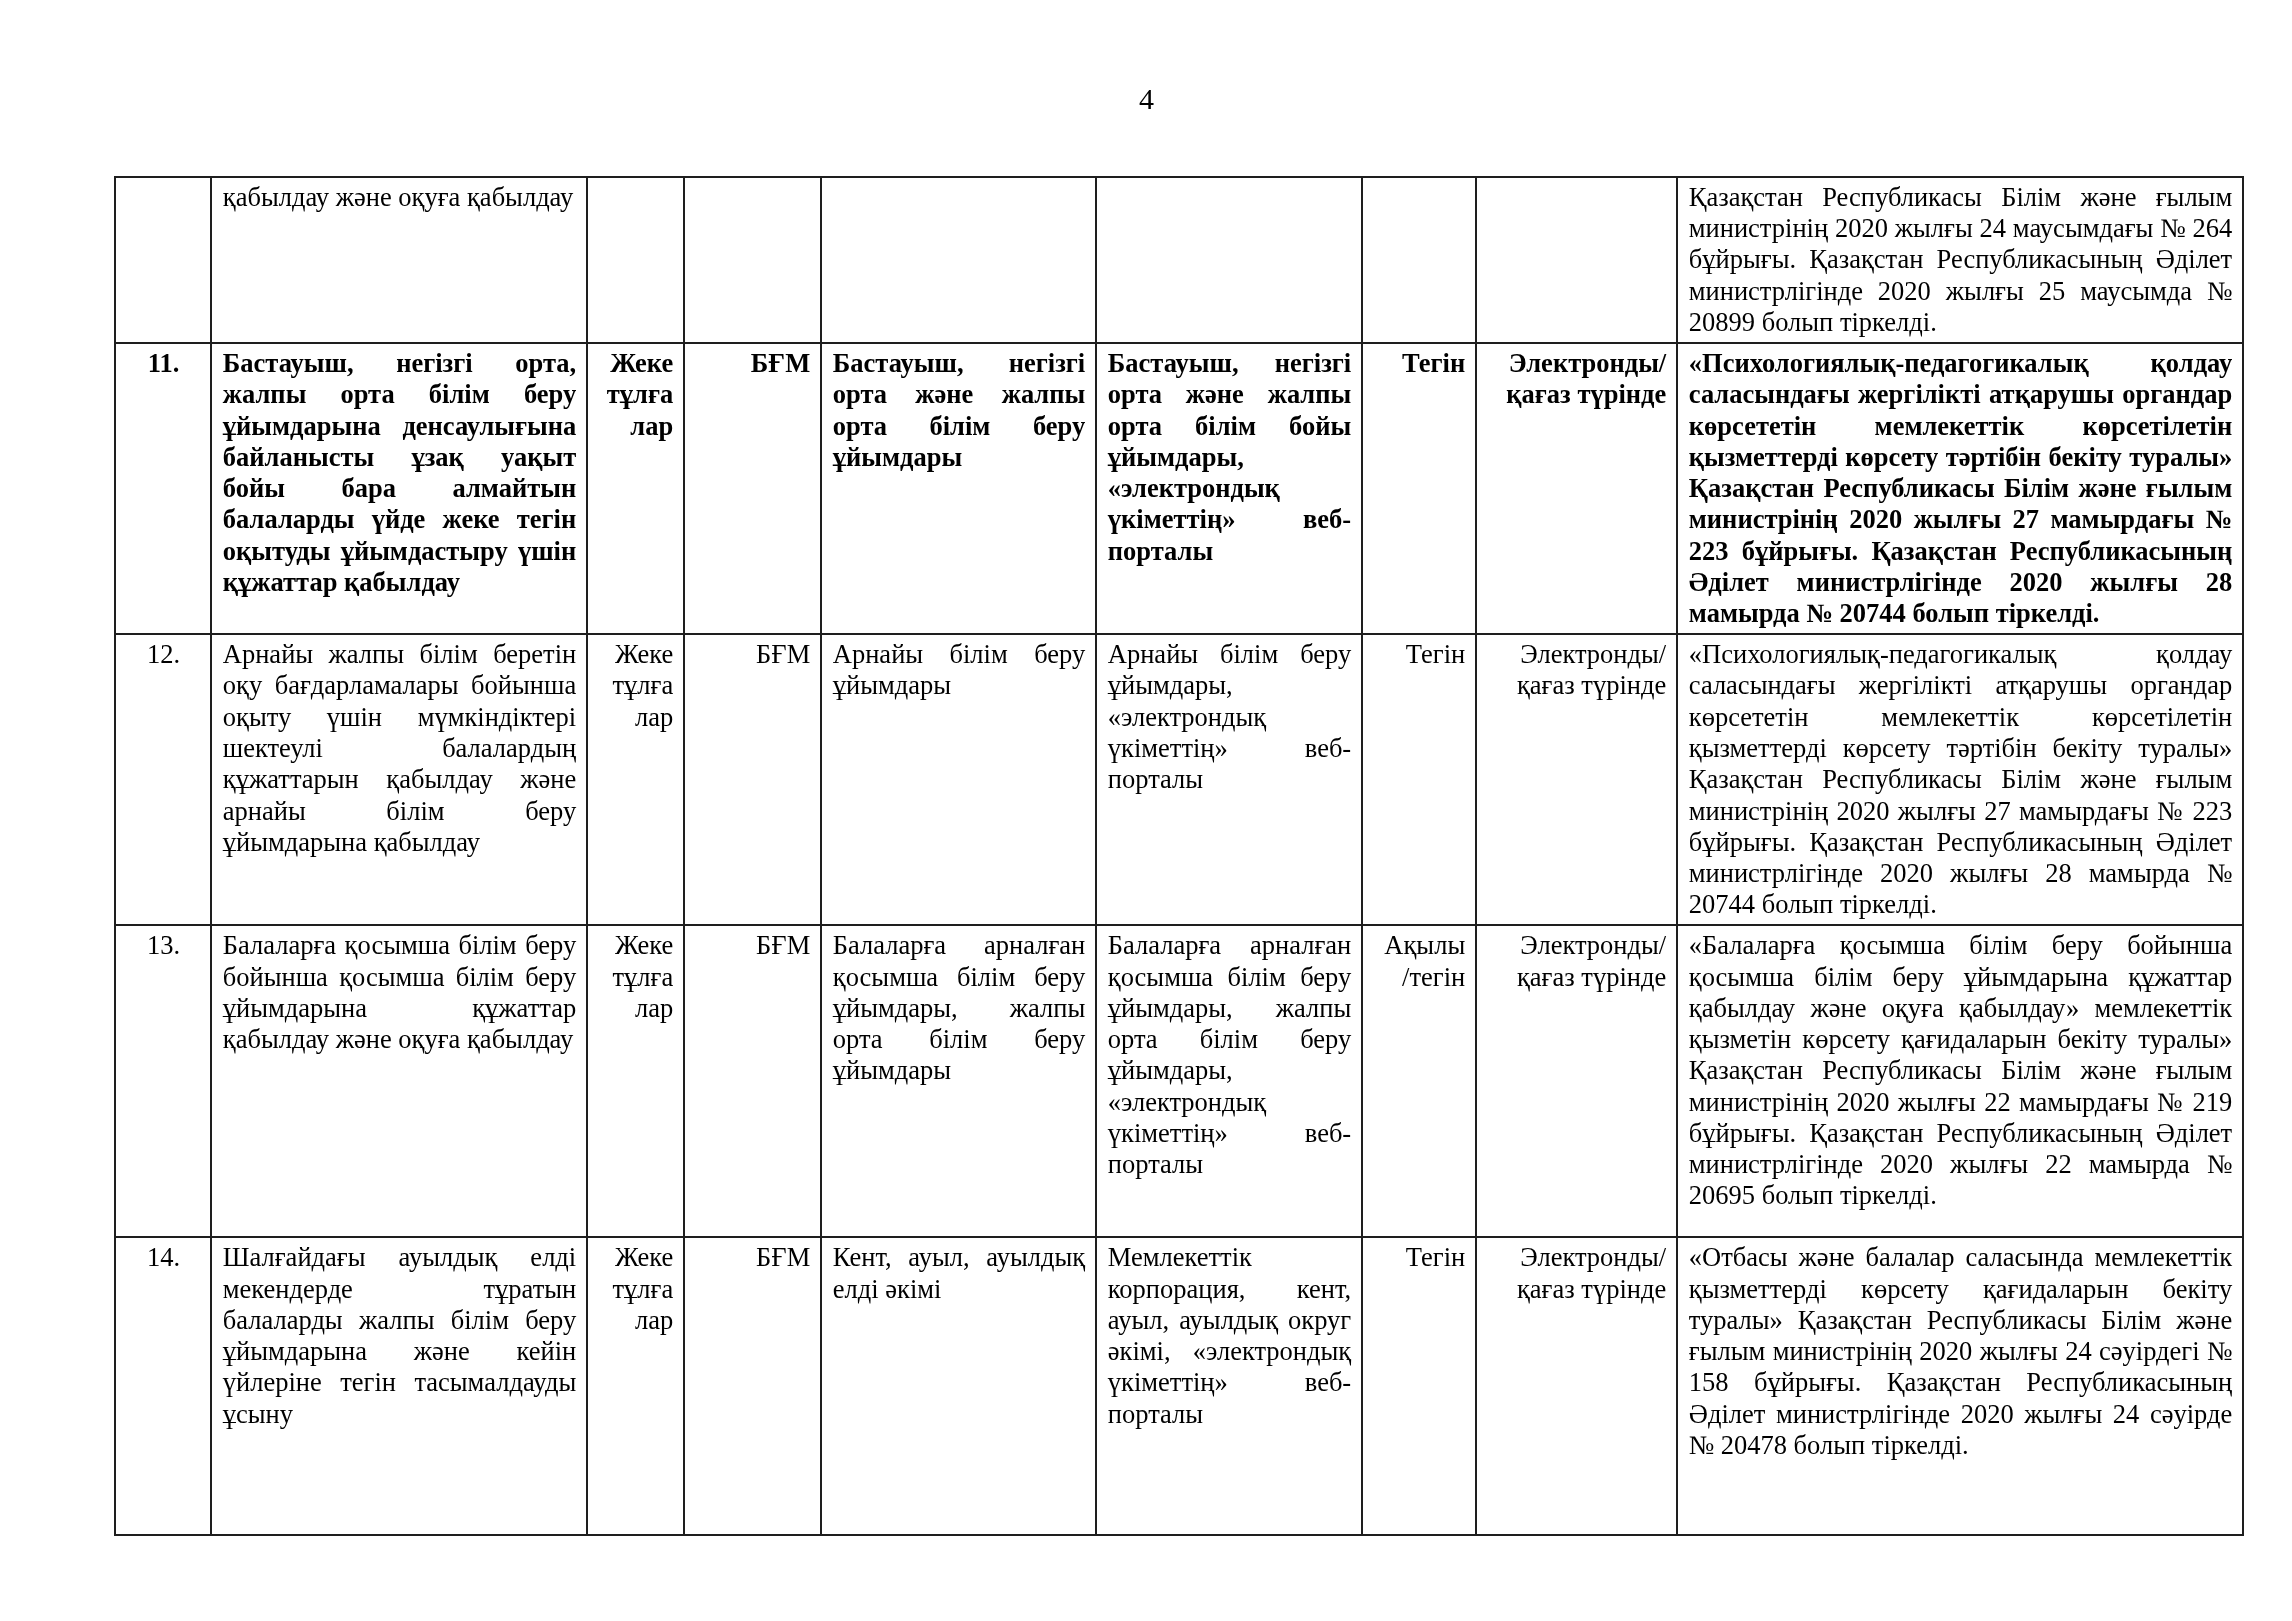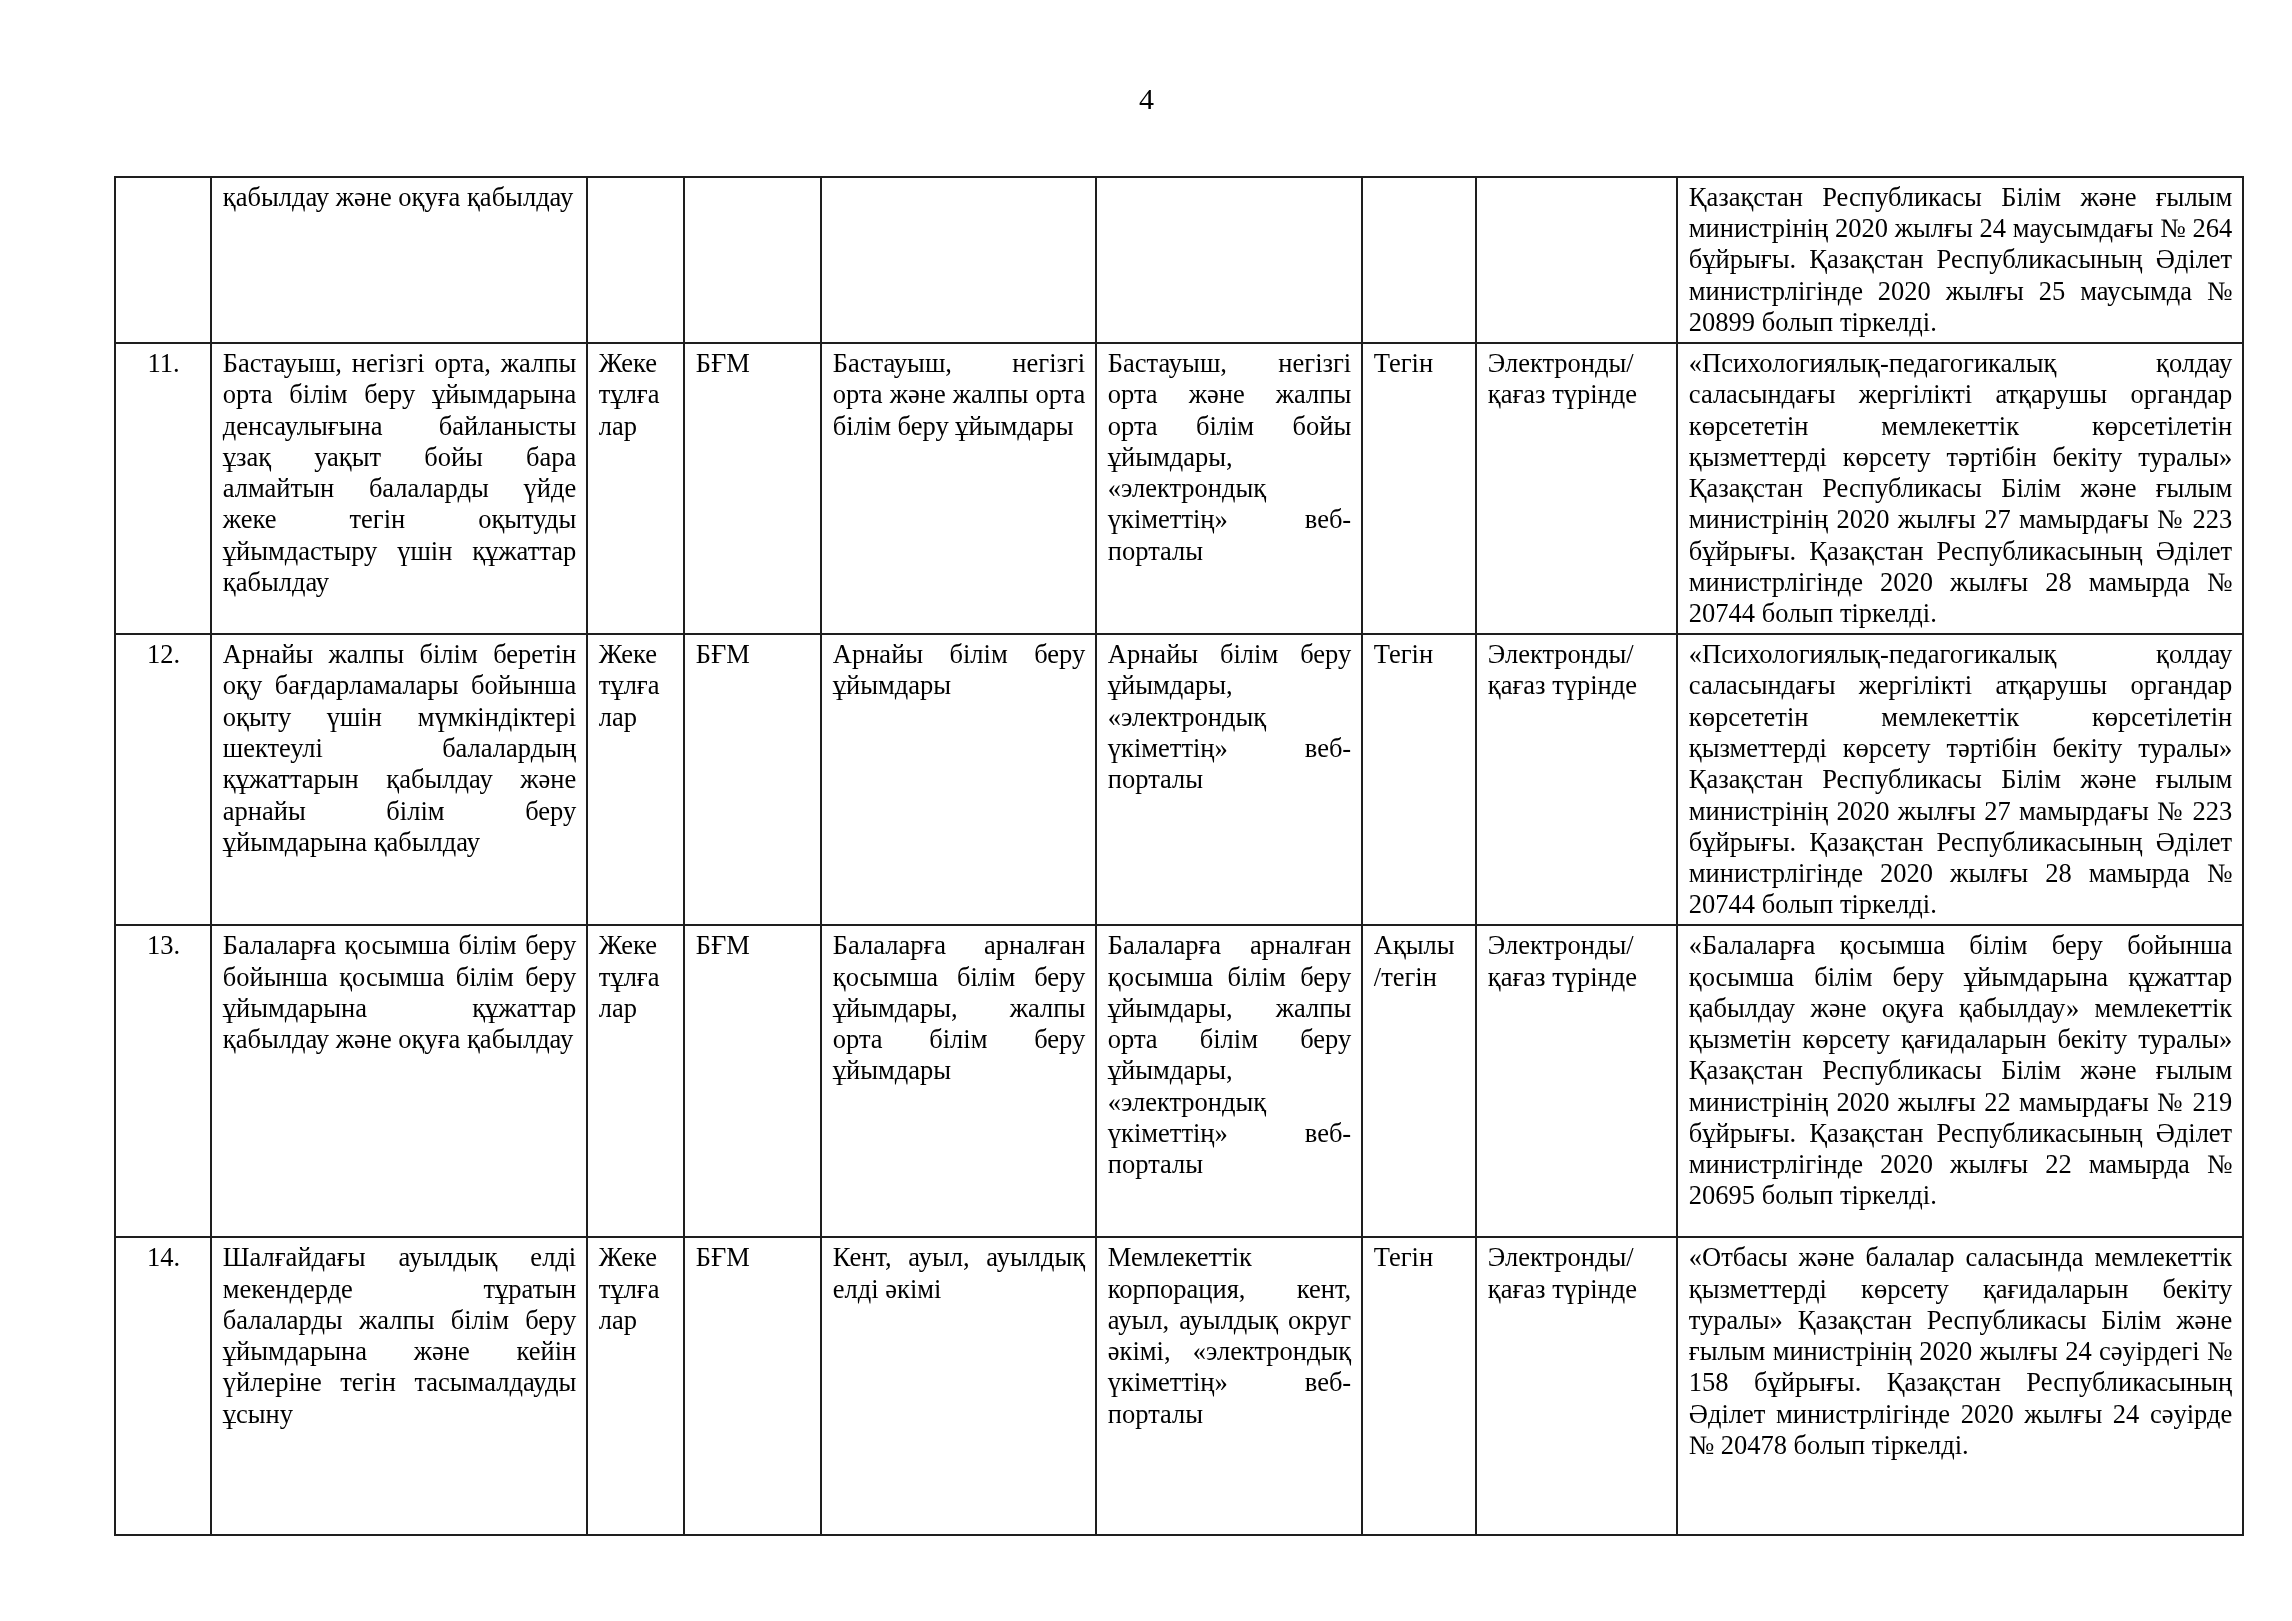--- a/index.html
+++ b/index.html
@@ -27,23 +27,23 @@
     line-height: 1.18;
     padding: 3.9px 9.8px 3.9px 10.8px;
     overflow: hidden;
     word-wrap: break-word;
   }
   td.c-no { text-align: center; padding-top: 6.9px; }
   td.c-service, td.c-org, td.c-channel, td.c-legal {
     text-align: justify;
     text-justify: inter-word;
   }
-  td.c-applicant, td.c-provider, td.c-fee, td.c-form { text-align: left; }
+  td.c-applicant, td.c-provider, td.c-fee, td.c-form { text-align: right; }
   tr.r0 { height: 155px; }
-  tr.r1 { height: 287px; }
+  tr.r1 { height: 287px; font-weight: bold; }
   tr.r2 { height: 286px; }
   tr.r3 { height: 312px; font-family: Liberation Serif, serif; }
   tr.r4 { height: 298px; }
 </style>
 </head>
 <body>
 
 <div class="page-number">4</div>
 
 <table class="doc">

